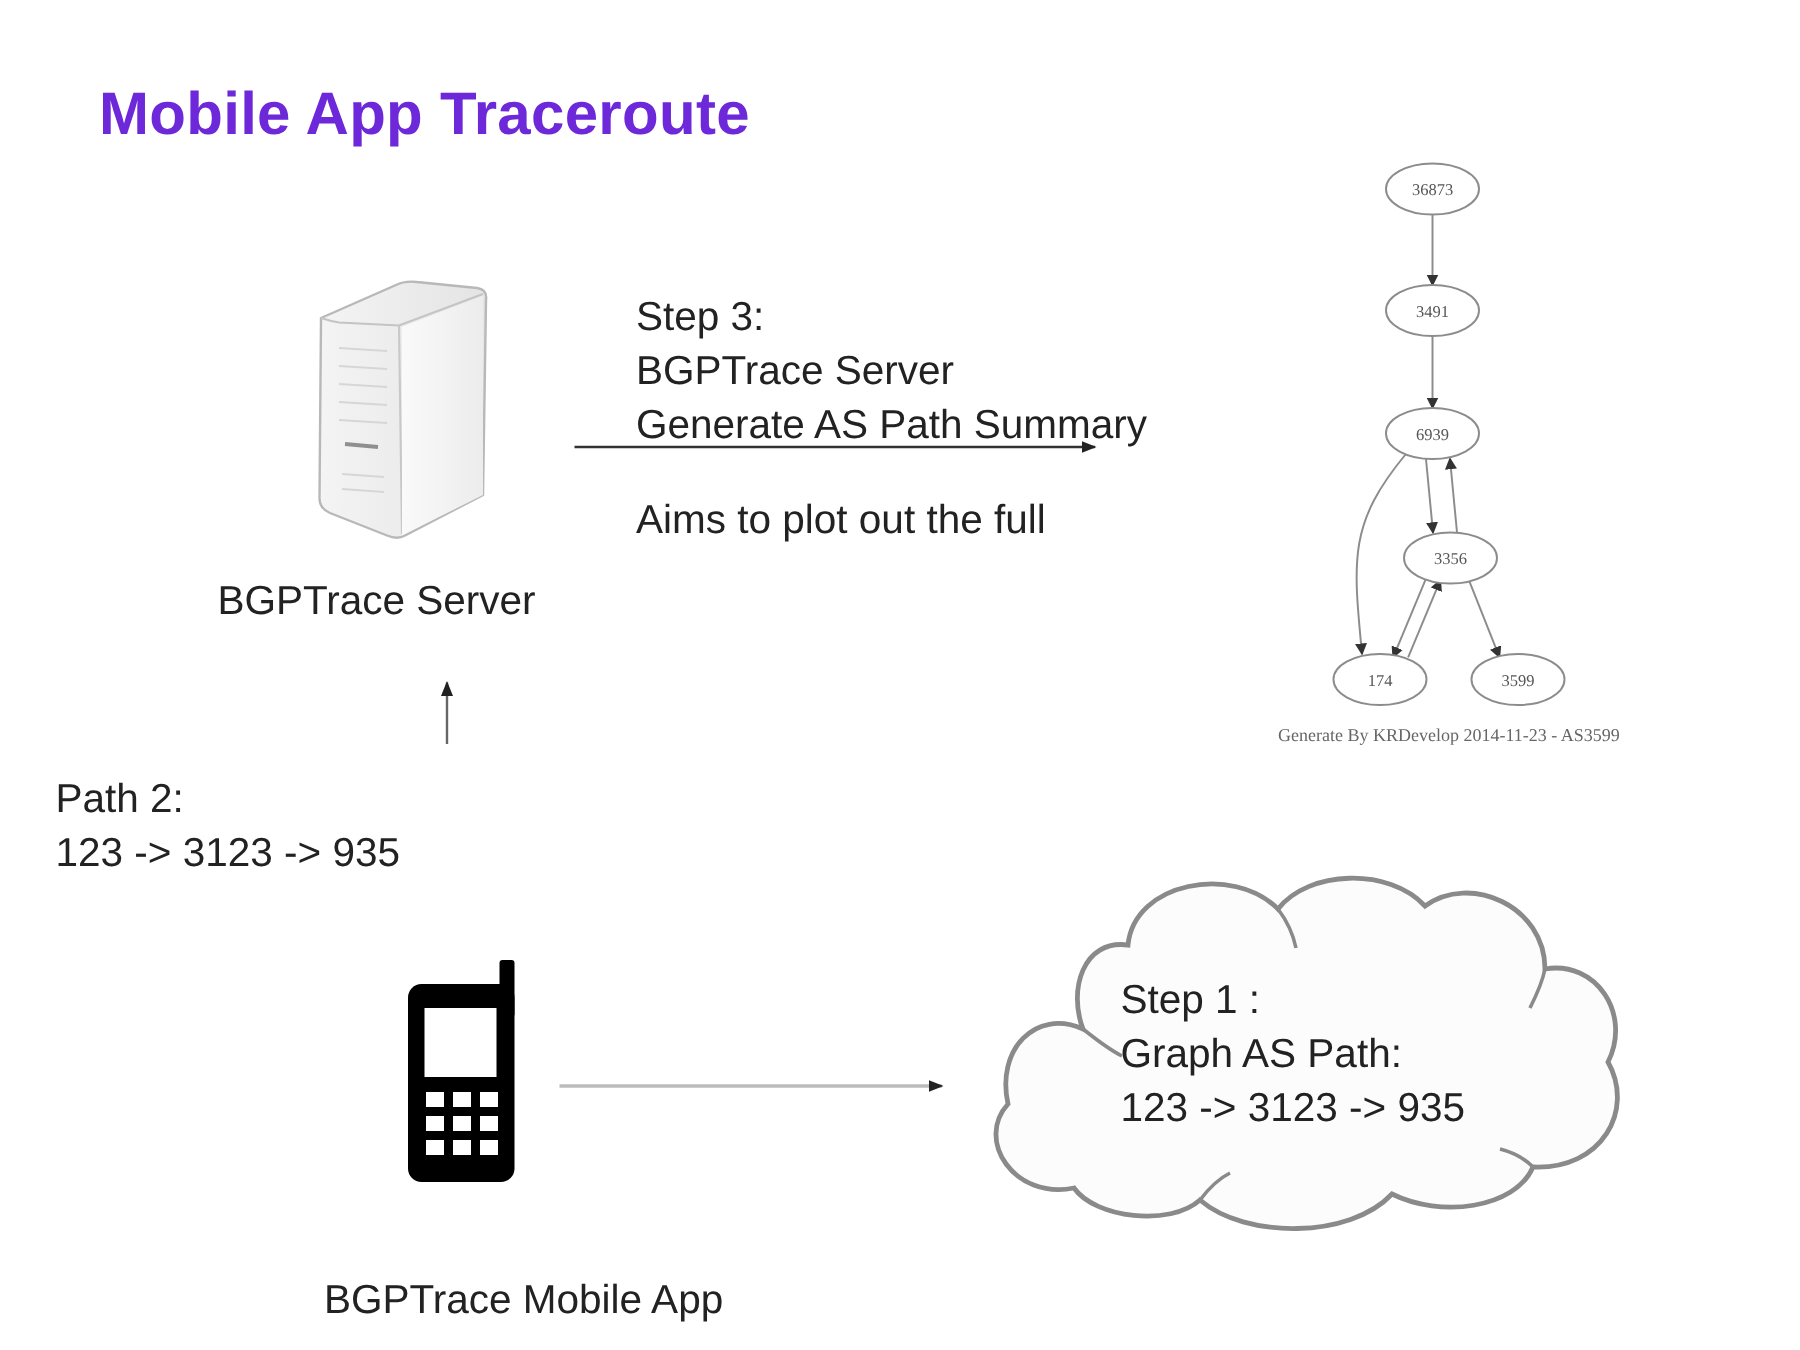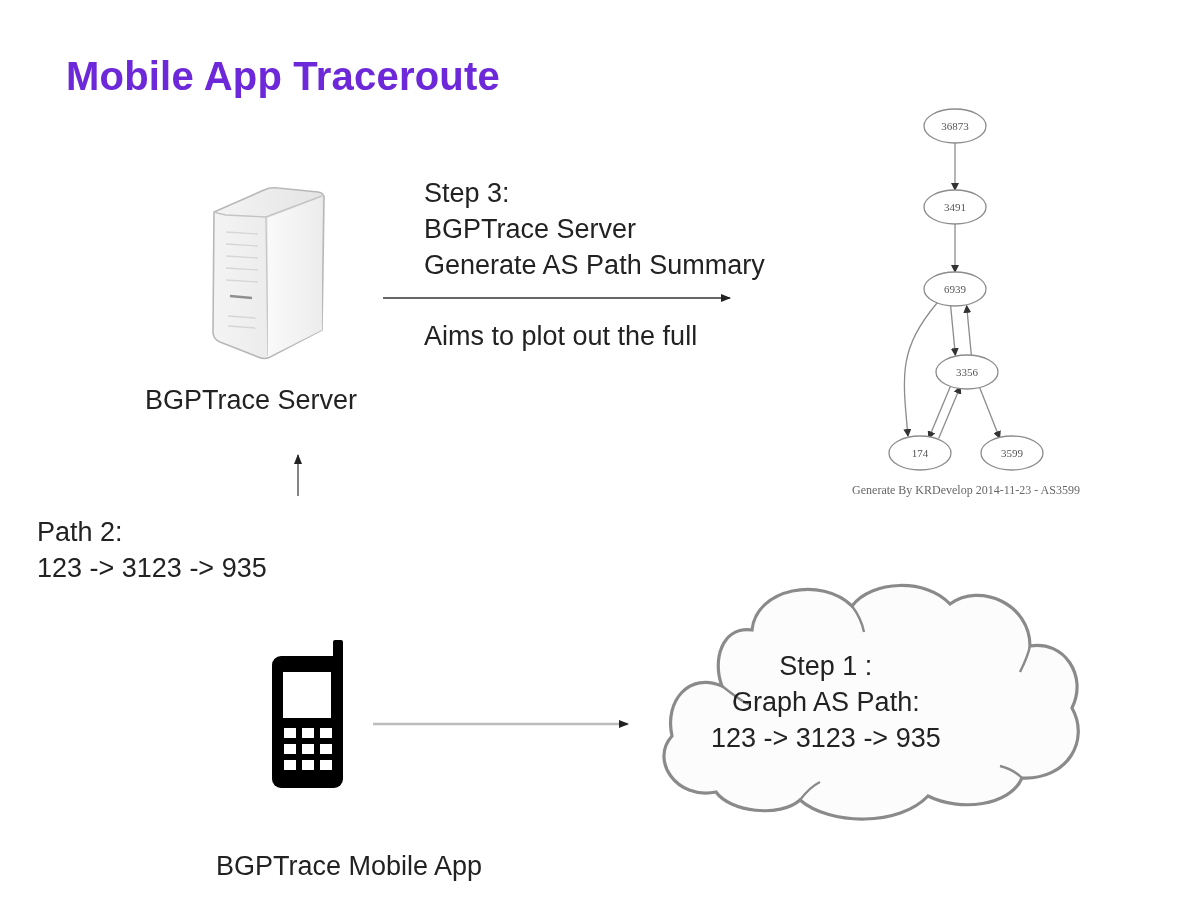--- a/index.html
+++ b/index.html
@@ -2,24 +2,24 @@
 <html><head>
 <meta charset="utf-8">
 <style>
   html, body { margin: 0; padding: 0; background: #ffffff; }
   body { width: 1200px; height: 900px; position: relative; overflow: hidden;
          font-family: "Liberation Sans", sans-serif; color: #1a1a1a; }
   .abs { position: absolute; }
   .title { left: 66px; top: 54px; font-size: 40px; font-weight: bold; color: #6d28d9; letter-spacing: 0.2px; white-space: nowrap; }
   .txt { font-size: 27px; line-height: 36px; color: #222; white-space: nowrap; }
   .txt div { white-space: nowrap; }
-  #step3 { left: 424px; top: 175px; }
-  #step3b { left: 424px; top: 318px; }
+  #step3 { left: 424px; top: 193px; }
+  #step3b { left: 424px; top: 328px; }
   #step2 { left: 37px; top: 514px; }
-  #step1 { left: 711px; top: 648px; text-align: center; }
+  #step1 { left: 747px; top: 648px; }
   #server-label { left: 145px; top: 382px; }
   #mobile-label { left: 216px; top: 848px; }
   svg.layer { position: absolute; left: 0; top: 0; }
   .graph-label { font-family: "Liberation Serif", serif; font-size: 11px; fill: #555; }
   .graph-caption { font-family: "Liberation Serif", serif; font-size: 12px; fill: #666; }
 </style>
 </head>
 <body>
 
 <div class="abs title">Mobile App Traceroute</div>

